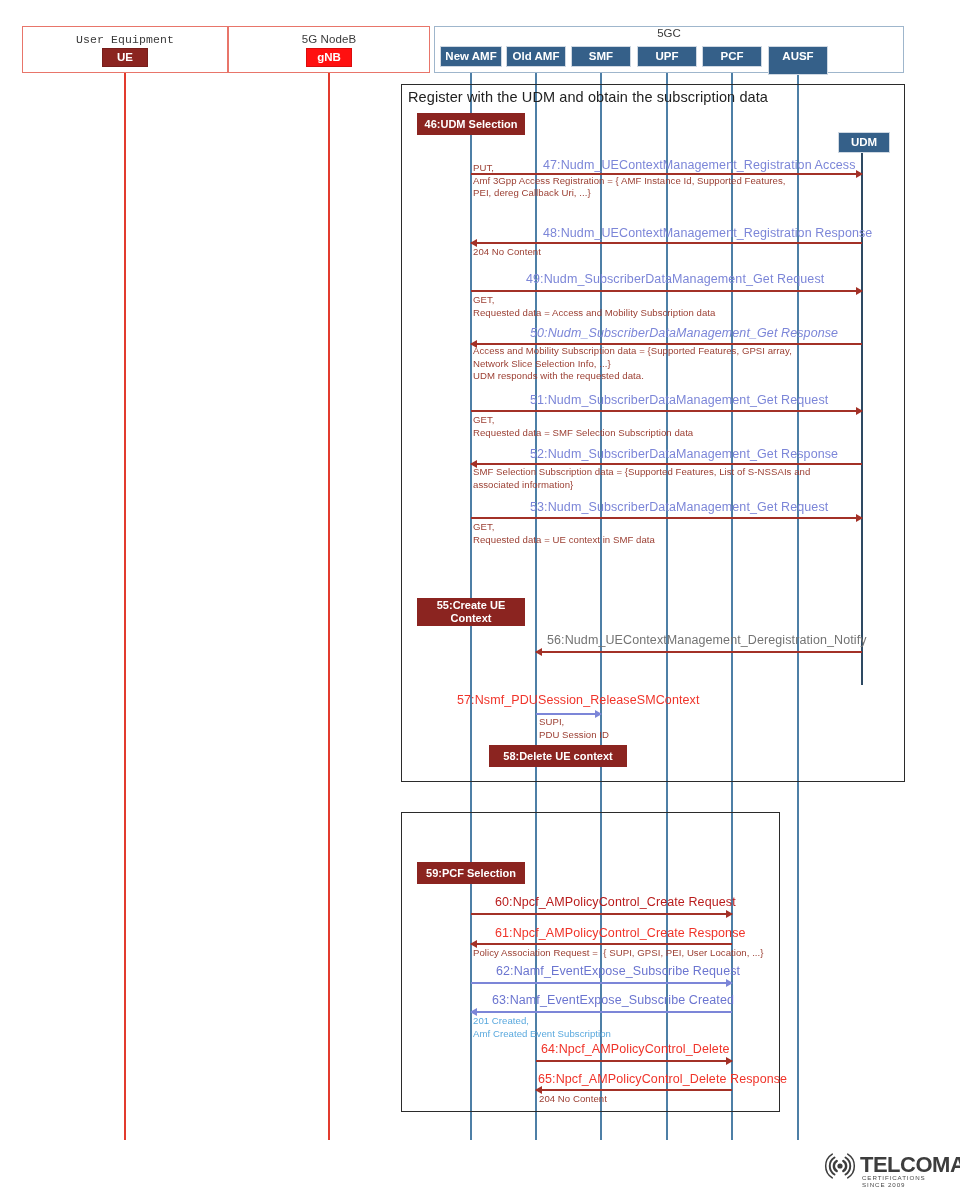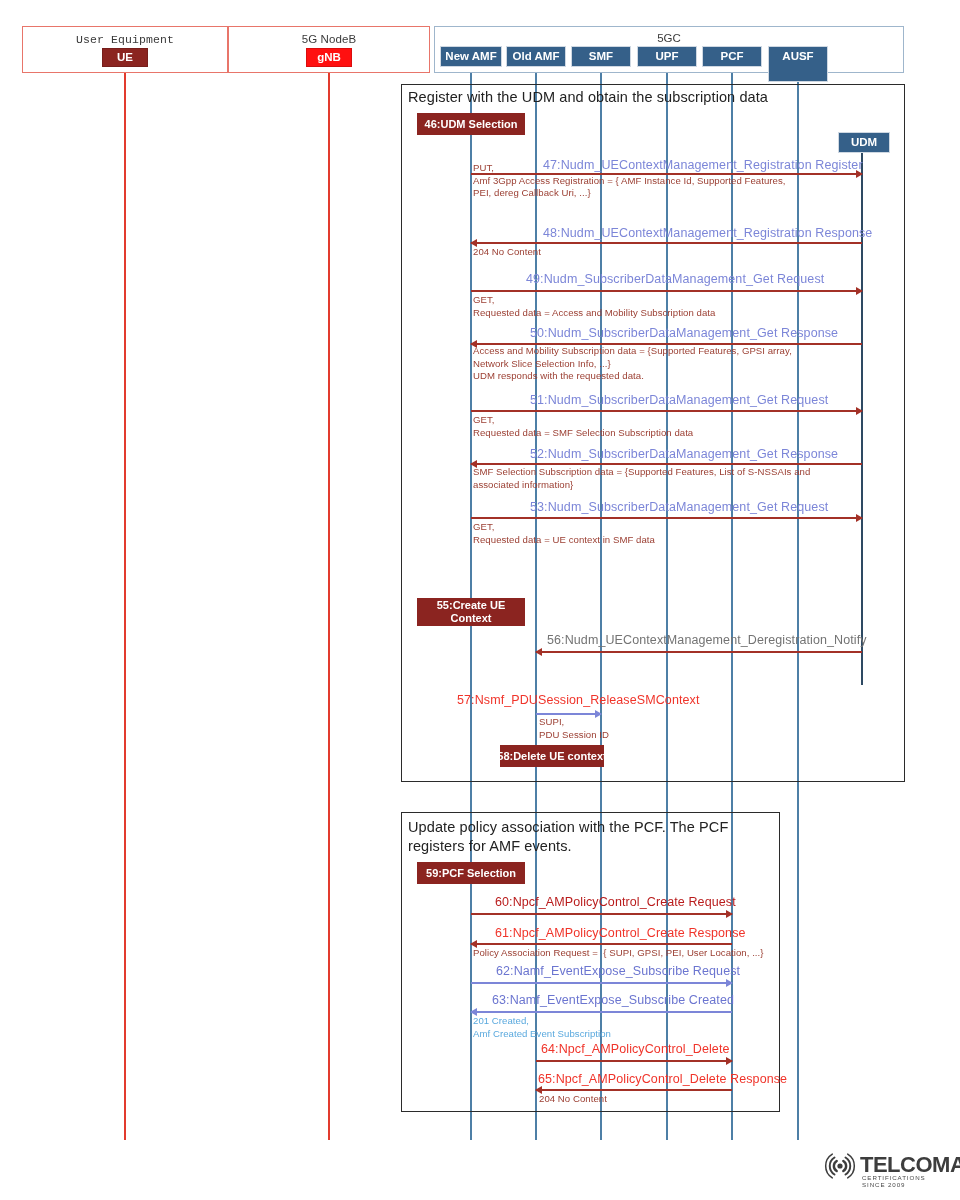--- a/index.html
+++ b/index.html
@@ -42,21 +42,21 @@
   .chip.red{background:#FF1010;}
   .chip.blue{background:#356089;border:1px solid #cfd8e2;}
 
   .gcbox{
     position:absolute;
     border:1.5px solid #9FB6CC;
     background:#fff;
     box-sizing:border-box;
   }
   .gcbox .caption{
-    text-align:center;font-size:11.5px;color:#3a3a3a;margin-top:5px;
+    text-align:center;font-size:11.5px;color:#3a3a3a;
   }
 
   
   .lifeline{position:absolute;width:1.6px;}
   .ll-udm{background:#2E4A63;width:1.6px;}
 
   
   .frame{
     position:absolute;
     border:1.4px solid #2b2b2b;
@@ -133,65 +133,63 @@
     <div class="lifeline" style="left: 470.2px; top: 67px; height: 1073px; background: rgb(78, 127, 166);"></div>
     <div class="lifeline" style="left: 535.2px; top: 67px; height: 1073px; background: rgb(78, 127, 166);"></div>
     <div class="lifeline" style="left: 600.2px; top: 67px; height: 1073px; background: rgb(78, 127, 166);"></div>
     <div class="lifeline" style="left: 666.2px; top: 67px; height: 1073px; background: rgb(78, 127, 166);"></div>
     <div class="lifeline" style="left: 731.2px; top: 67px; height: 1073px; background: rgb(78, 127, 166);"></div>
     <div class="lifeline" style="left: 797.2px; top: 67px; height: 1073px; background: rgb(78, 127, 166);"></div>
     <div class="lifeline ll-udm" style="left: 861.2px; top: 153px; height: 532px;"></div>
     <div class="frame" style="left: 401px; top: 84px; width: 504px; height: 698px; background: rgba(255, 255, 255, 0);"></div>
     <div class="frame-title" style="left: 408px; top: 88px; white-space: pre;">Register with the UDM and obtain the subscription data</div>
     <div class="frame" style="left: 401px; top: 812px; width: 379px; height: 300px; background: rgba(255, 255, 255, 0);"></div>
-    <div class="frame-title" style="left: 408px; top: 818px; white-space: pre;">Update policy association with the PCF. The PCF
-registers for AMF events.</div>
     <div class="gcbox" style="left: 434px; top: 26px; width: 470px; height: 47px;">
       <div class="caption">5GC</div>
     </div>
     <div class="actorbox" style="left: 22px; top: 26px; width: 206px; height: 47px; font-family: Liberation Mono, monospace;">
       <div class="caption">User Equipment</div>
     </div>
     <div class="chip dark" style="left: 102px; top: 48px; width: 46px; height: 19px; line-height: 17px;">UE</div>
     <div class="actorbox" style="left: 228px; top: 26px; width: 202px; height: 47px;">
       <div class="caption">5G NodeB</div>
     </div>
     <div class="chip red" style="left: 306px; top: 48px; width: 46px; height: 19px; line-height: 17px;">gNB</div>
     <div class="chip blue" style="left: 440px; top: 46px; width: 62px; height: 21px; line-height: 19px;">New AMF</div>
     <div class="chip blue" style="left: 506px; top: 46px; width: 60px; height: 21px; line-height: 19px;">Old AMF</div>
     <div class="chip blue" style="left: 571px; top: 46px; width: 60px; height: 21px; line-height: 19px;">SMF</div>
     <div class="chip blue" style="left: 637px; top: 46px; width: 60px; height: 21px; line-height: 19px;">UPF</div>
     <div class="chip blue" style="left: 702px; top: 46px; width: 60px; height: 21px; line-height: 19px;">PCF</div>
-    <div class="chip blue" style="left: 768px; top: 46px; width: 60px; height: 36px; line-height: 19px;">AUSF</div>
+    <div class="chip blue" style="left: 768px; top: 46px; width: 60px; height: 29px; line-height: 19px;">AUSF</div>
     <div class="chip blue" style="left: 838px; top: 132px; width: 52px; height: 21px; line-height: 19px;">UDM</div>
     <div class="actionbox" style="left: 417px; top: 113px; width: 108px; height: 22px; white-space: pre;">46:UDM Selection</div>
     <div class="actionbox" style="left: 417px; top: 598px; width: 108px; height: 28px; white-space: pre;">55:Create UE
 Context</div>
-    <div class="actionbox" style="left: 500px; top: 745px; width: 104px; height: 22px; white-space: pre;">58:Delete UE context</div>
+    <div class="actionbox" style="left: 489px; top: 745px; width: 138px; height: 22px; white-space: pre;">58:Delete UE context</div>
     <div class="actionbox" style="left: 417px; top: 862px; width: 108px; height: 22px; white-space: pre;">59:PCF Selection</div>
     <div class="msg r" style="left: 471px; top: 173px; width: 391px; color: rgb(163, 49, 39);">
       <div class="line" style="background: rgb(163, 49, 39);"></div>
       <div class="head"></div>
     </div>
-    <div class="msglabel" style="left: 543px; top: 158px; color: rgb(124, 134, 216);">47:Nudm_UEContextManagement_Registration Register</div>
+    <div class="msglabel" style="left: 543px; top: 158px; color: rgb(124, 134, 216);">47:Nudm_UEContextManagement_Registration Access</div>
     <div class="msg l" style="left: 471px; top: 242px; width: 391px; color: rgb(163, 49, 39);">
       <div class="line" style="background: rgb(163, 49, 39);"></div>
       <div class="head"></div>
     </div>
     <div class="msglabel" style="left: 543px; top: 226px; color: rgb(124, 134, 216);">48:Nudm_UEContextManagement_Registration Response</div>
     <div class="msg r" style="left: 471px; top: 290px; width: 391px; color: rgb(163, 49, 39);">
       <div class="line" style="background: rgb(163, 49, 39);"></div>
       <div class="head"></div>
     </div>
     <div class="msglabel" style="left: 526px; top: 272px; color: rgb(124, 134, 216);">49:Nudm_SubscriberDataManagement_Get Request</div>
     <div class="msg l" style="left: 471px; top: 343px; width: 391px; color: rgb(163, 49, 39);">
       <div class="line" style="background: rgb(163, 49, 39);"></div>
       <div class="head"></div>
     </div>
-    <div class="msglabel" style="left: 530px; top: 326px; color: rgb(124, 134, 216);">50:Nudm_SubscriberDataManagement_Get Response</div>
+    <div class="msglabel" style="left: 530px; top: 326px; color: rgb(124, 134, 216); font-style: italic;">50:Nudm_SubscriberDataManagement_Get Response</div>
     <div class="msg r" style="left: 471px; top: 410px; width: 391px; color: rgb(163, 49, 39);">
       <div class="line" style="background: rgb(163, 49, 39);"></div>
       <div class="head"></div>
     </div>
     <div class="msglabel" style="left: 530px; top: 393px; color: rgb(124, 134, 216);">51:Nudm_SubscriberDataManagement_Get Request</div>
     <div class="msg l" style="left: 471px; top: 463px; width: 391px; color: rgb(163, 49, 39);">
       <div class="line" style="background: rgb(163, 49, 39);"></div>
       <div class="head"></div>
     </div>
     <div class="msglabel" style="left: 530px; top: 447px; color: rgb(124, 134, 216);">52:Nudm_SubscriberDataManagement_Get Response</div>

